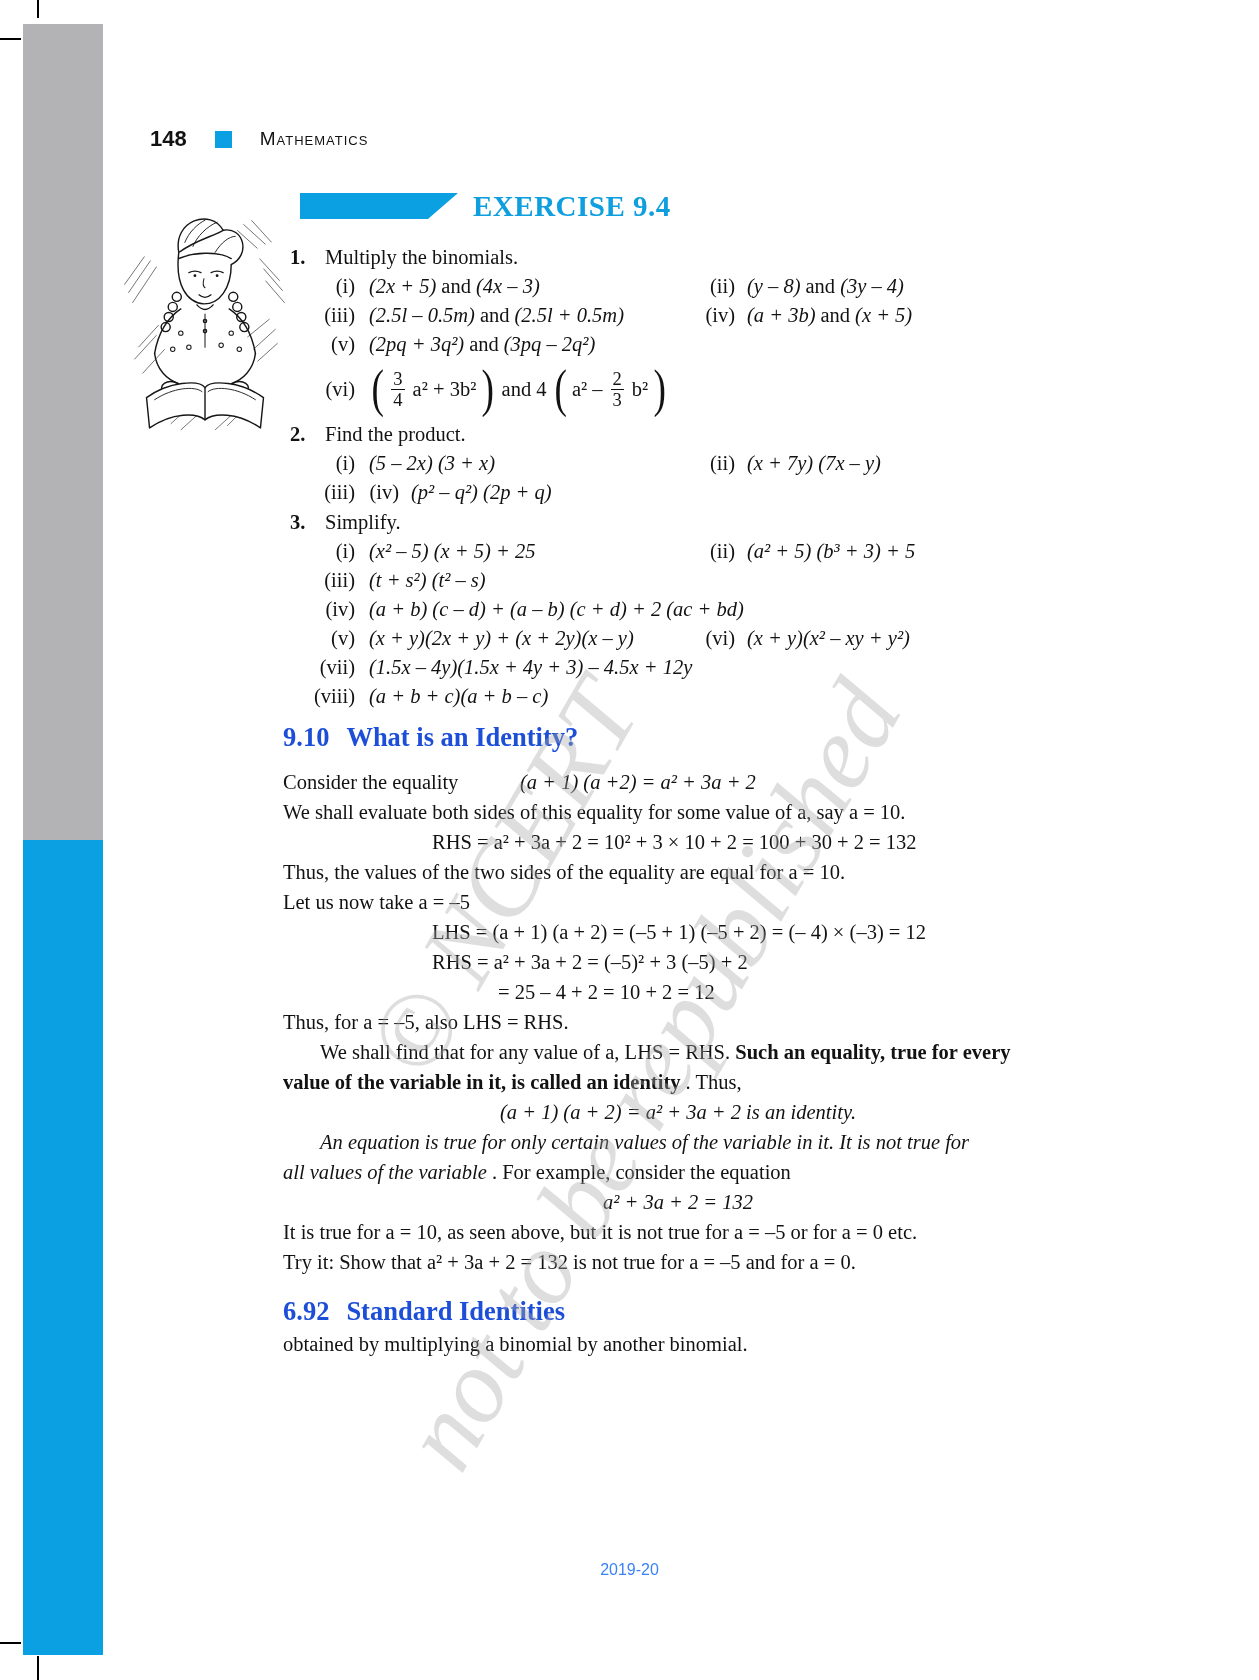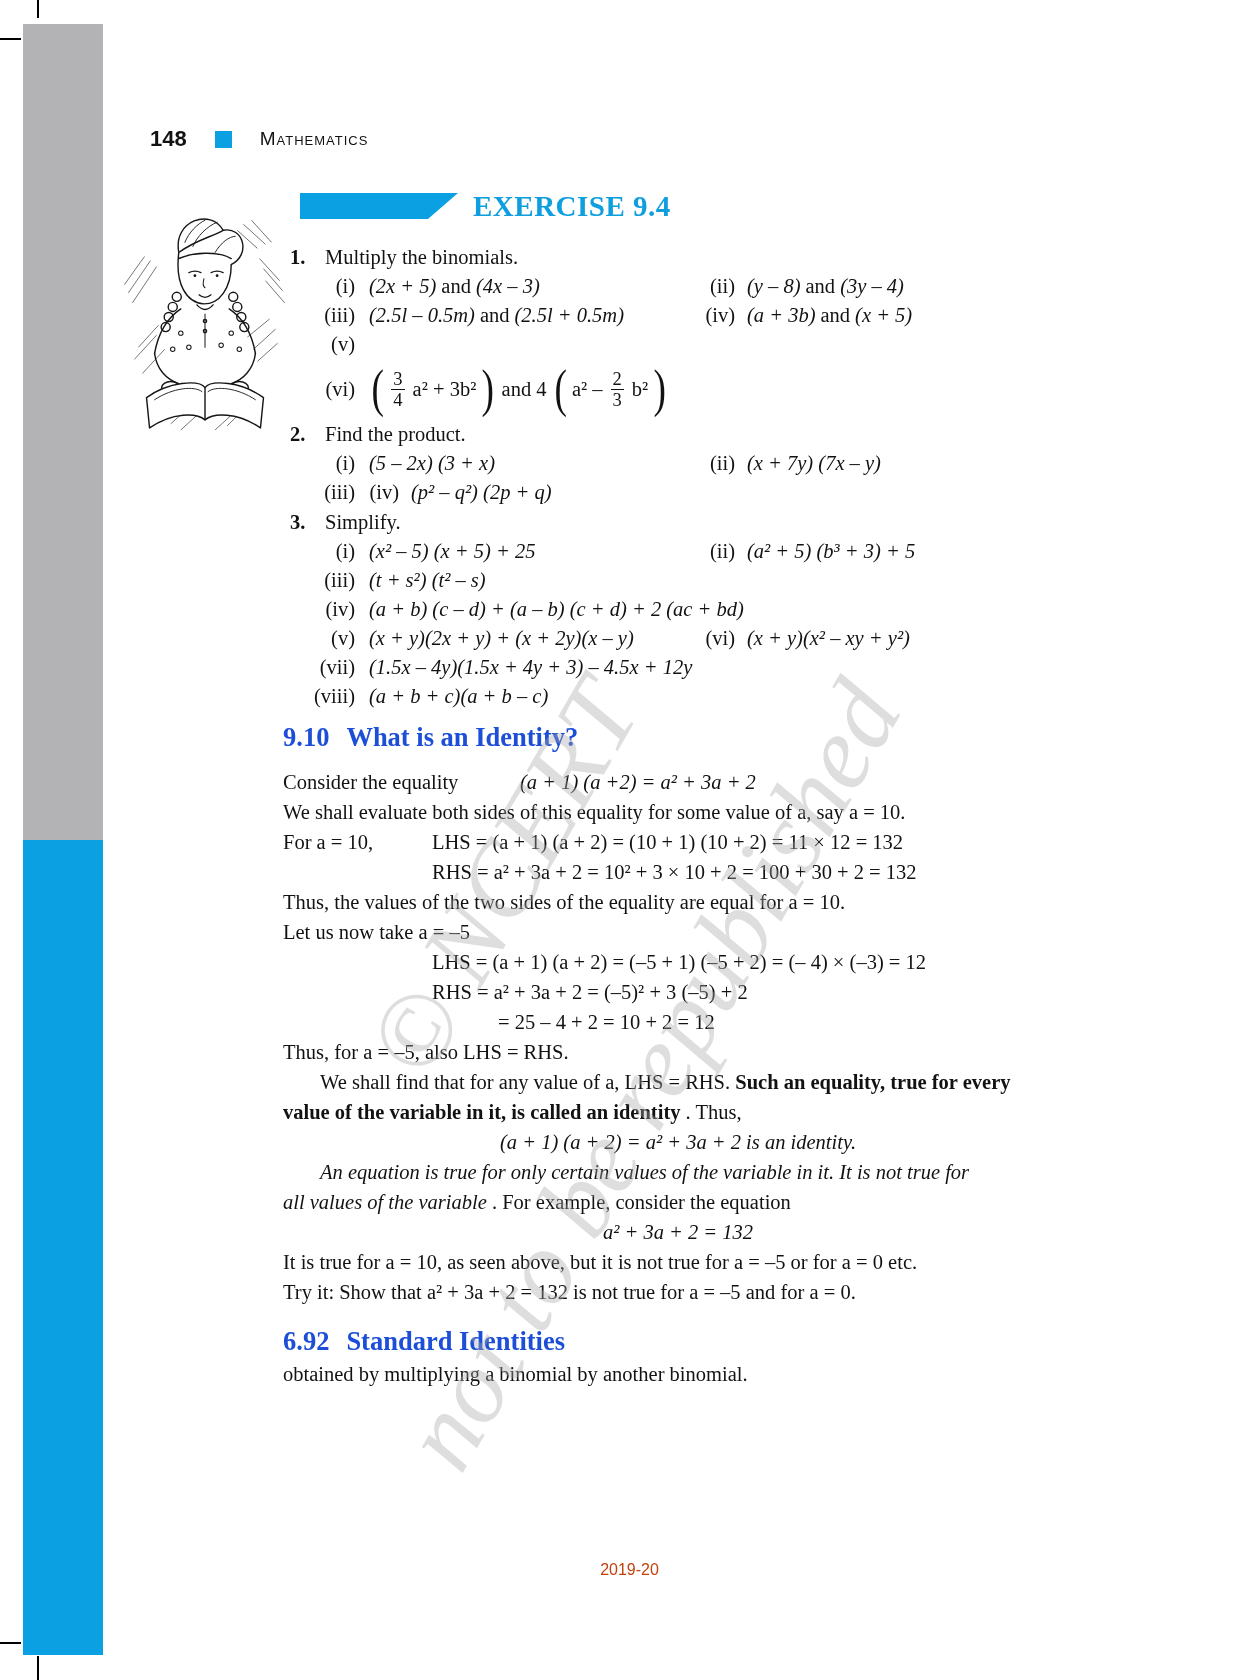--- a/index.html
+++ b/index.html
@@ -64,21 +64,21 @@
   .bold{font-weight:bold;}
   .ital{font-style:italic;}
 
   
   .wm{position:absolute;pointer-events:none;color:#a9a9ab;opacity:.38;font-style:italic;
       font-size:105px;white-space:nowrap;z-index:9;transform-origin:0 50%;}
   .wm1{left:395px;top:1005px;transform:rotate(-60deg);}
   .wm2{left:430px;top:1398px;transform:rotate(-60deg);}
 
   .footer{position:absolute;left:0;right:0;top:1561px;text-align:center;
-          font-family:"Liberation Sans",sans-serif;font-size:16px;color:#c2410c;}
+          font-family:"Liberation Sans",sans-serif;font-size:16px;color:#3b82f6;}
 </style>
 </head>
 <body>
 
 <div class="page">
 
   <div class="crop crop-v-top"></div>
   <div class="crop crop-h-top"></div>
   <div class="crop crop-h-bot"></div>
   <div class="crop crop-v-bot"></div>
@@ -165,20 +165,21 @@
       <span><span class="math">(y – 8)</span><span class="mid">and</span><span class="math">(3y – 4)</span></span>
     </div>
     <div class="item-row">
       <span class="lab1">(iii)</span>
       <span class="c1"><span class="math">(2.5l – 0.5m)</span><span class="mid">and</span><span class="math">(2.5l + 0.5m)</span></span>
       <span class="lab2">(iv)</span>
       <span><span class="math">(a + 3b)</span><span class="mid">and</span><span class="math">(x + 5)</span></span>
     </div>
     <div class="item-row">
       <span class="lab1">(v)</span>
+      <span class="c1"><span class="math">(2pq + 3q²)</span><span class="mid">and</span><span class="math">(3pq – 2q²)</span></span>
     </div>
     <div class="vi-row">
       <span class="lab1">(vi)</span>
       <span class="bigp">(</span>
       <span class="frac">
           <span class="num">3</span>
           <span class="den">4</span>
         </span>
       <span class="vi-expr">a² + 3b²</span>
       <span class="bigp">)</span>
@@ -245,24 +246,20 @@
     <div class="sec-heading">
       <span>9.10</span>
       <span>What is an Identity?</span>
     </div>
 
     <div class="bline flexrow">
       <span class="flabel" style="width:237px">Consider the equality</span>
       <span class="ital">(a + 1) (a +2) = a² + 3a + 2</span>
     </div>
     <div class="bline">We shall evaluate both sides of this equality for some value of a, say a = 10.</div>
-    <div class="bline flexrow">
-      <span class="flabel">For a = 10,</span>
-      <span>LHS = (a + 1) (a + 2) = (10 + 1) (10 + 2) = 11 × 12 = 132</span>
-    </div>
     <div class="bline indent149">RHS = a² + 3a + 2 = 10² + 3 × 10 + 2 = 100 + 30 + 2 = 132</div>
     <div class="bline">Thus, the values of the two sides of the equality are equal for a = 10.</div>
     <div class="bline">Let us now take a = –5</div>
     <div class="bline indent149">LHS = (a + 1) (a + 2) = (–5 + 1) (–5 + 2) = (– 4) × (–3) = 12</div>
     <div class="bline indent149">RHS = a² + 3a + 2 = (–5)² + 3 (–5) + 2</div>
     <div class="bline indent215">= 25 – 4 + 2 = 10 + 2 = 12</div>
     <div class="bline">Thus, for a = –5, also LHS = RHS.</div>
     <div class="bline ti">
       <span>We shall find that for any value of a, LHS = RHS. </span>
       <span class="bold">Such an equality, true for every</span>

